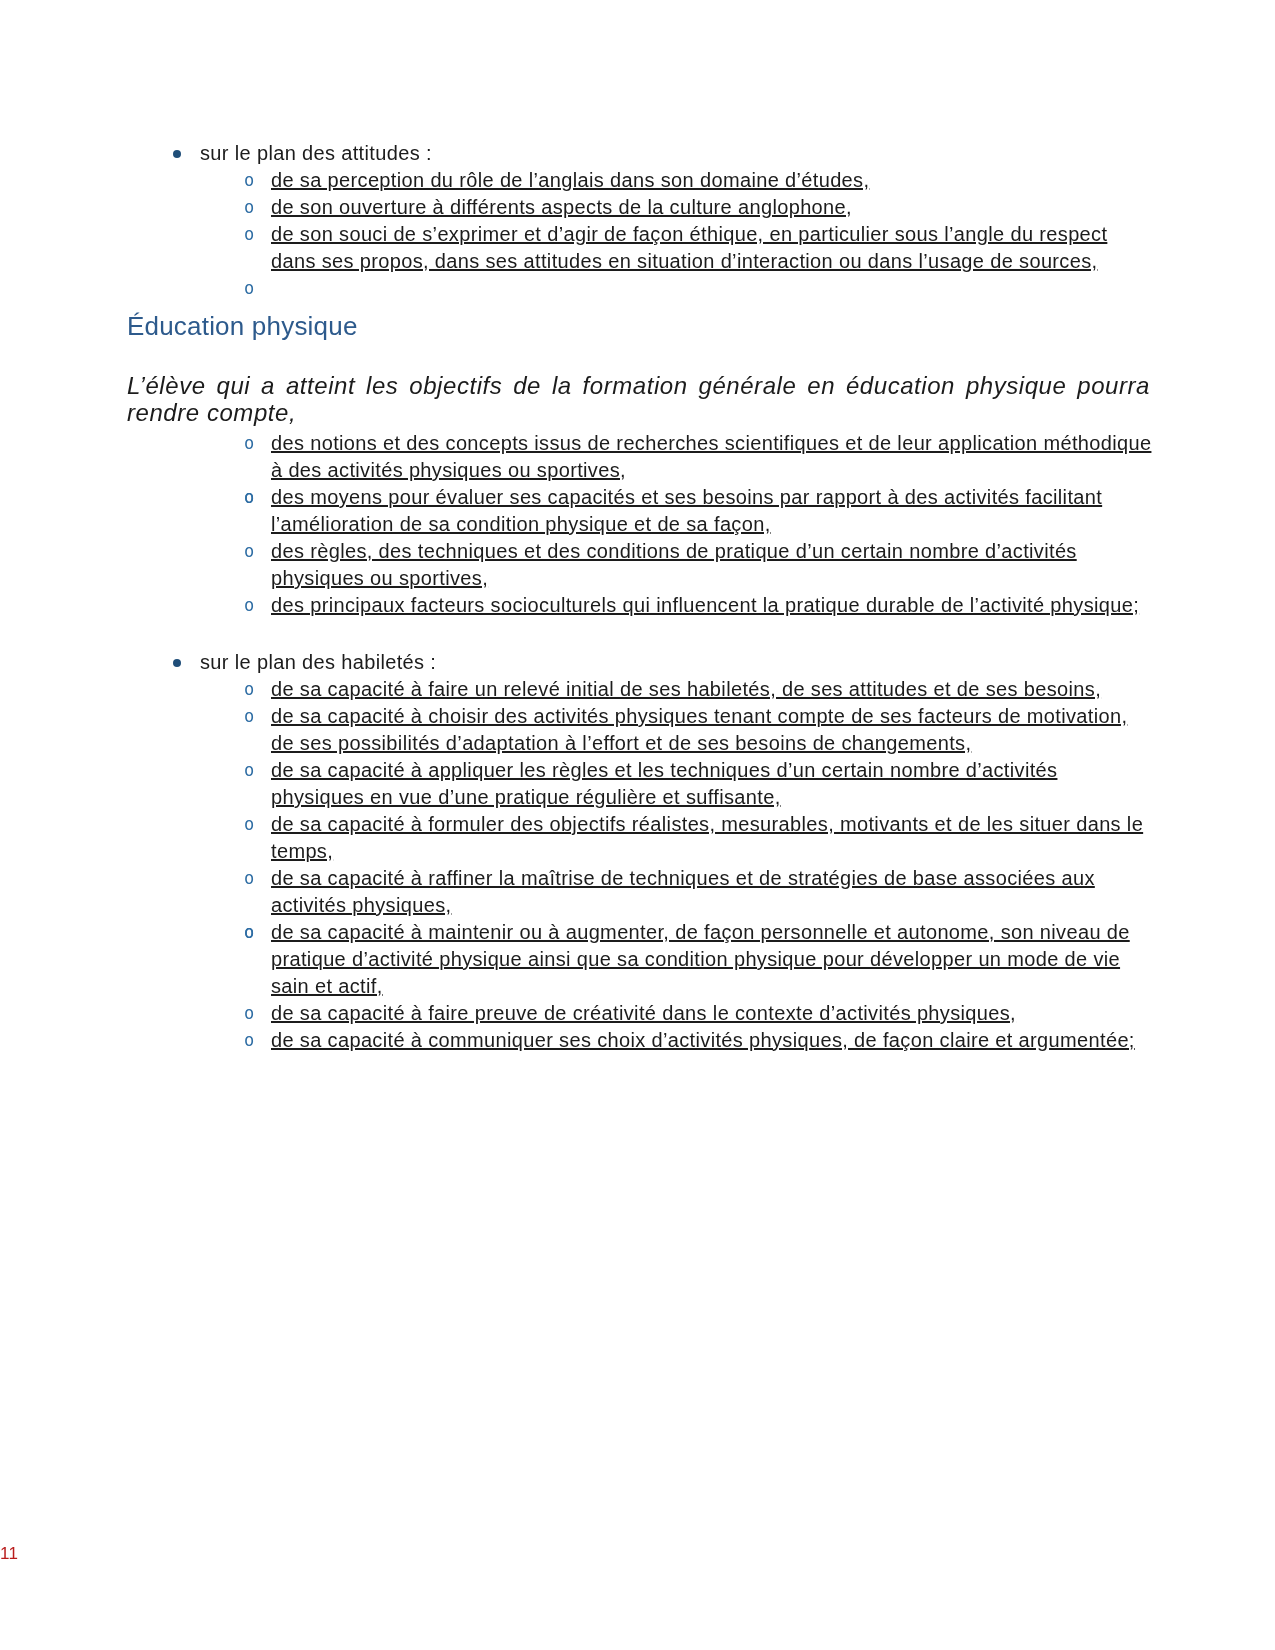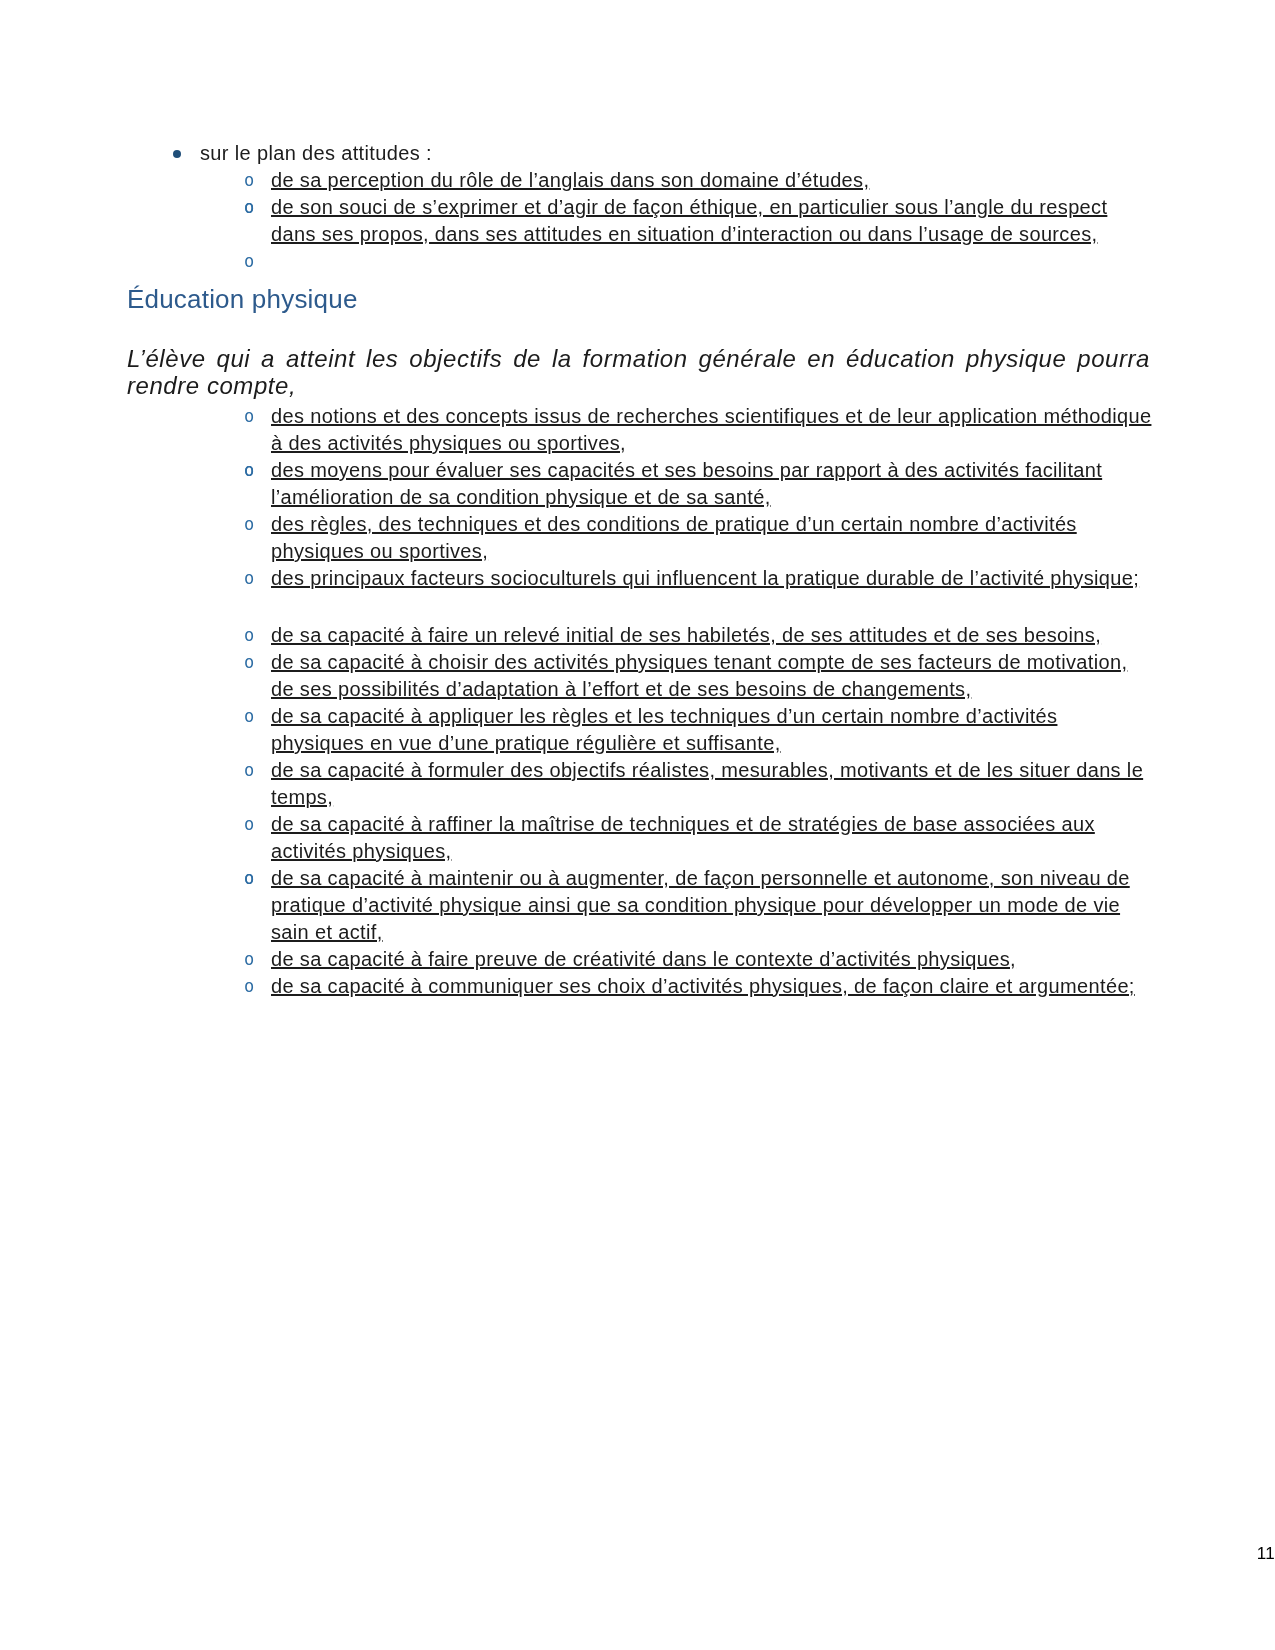--- a/index.html
+++ b/index.html
@@ -61,42 +61,43 @@
     max-width: 1023px;
     font-style: italic;
   }
 
   .list-habiletes { margin-top: 30px; }
 
   .footer {
     position: absolute;
     left: 0; top: 1544px;
     width: 1275px;
-    text-align: right;
+    text-align: left;
     font-size: 17px;
-    color: #000000;
+    color: #b91c1c;
     letter-spacing: 0.3px;
   }
 </style>
 </head>
 <body>
 
 <div class="page">
 
   <ul class="body-text">
     <li class="l1">
       <span class="dot"></span>
       <span>sur le plan des attitudes :</span>
     </li>
     <li class="l2">
       <span class="o">o</span>
       <span class="l2-text">de sa perception du rôle de l’anglais dans son domaine d’études,</span>
     </li>
     <li class="l2">
       <span class="o">o</span>
+      <span class="l2-text">de son ouverture à différents aspects de la culture anglophone,</span>
     </li>
     <li class="l2">
       <span class="o">o</span>
       <span class="l2-text">de son souci de s’exprimer et d’agir de façon éthique, en particulier sous l’angle du respect dans ses propos, dans ses attitudes en situation d’interaction ou dans l’usage de sources,</span>
     </li>
     <li class="l2">
       <span class="o">o</span>
     </li>
   </ul>
 
@@ -107,33 +108,37 @@
   <ul class="body-text">
     <li class="l2">
       <span class="o">o</span>
       <span class="l2-text">des notions et des concepts issus de recherches scientifiques et de leur application méthodique à des activités physiques ou sportives,</span>
     </li>
     <li class="l2">
       <span class="o">o</span>
     </li>
     <li class="l2">
       <span class="o">o</span>
-      <span class="l2-text">des moyens pour évaluer ses capacités et ses besoins par rapport à des activités facilitant l’amélioration de sa condition physique et de sa santé,</span>
+      <span class="l2-text">des moyens pour évaluer ses capacités et ses besoins par rapport à des activités facilitant l’amélioration de sa condition physique et de sa façon,</span>
     </li>
     <li class="l2">
       <span class="o">o</span>
       <span class="l2-text">des règles, des techniques et des conditions de pratique d’un certain nombre d’activités physiques ou sportives,</span>
     </li>
     <li class="l2">
       <span class="o">o</span>
       <span class="l2-text">des principaux facteurs socioculturels qui influencent la pratique durable de l’activité physique;</span>
     </li>
   </ul>
 
   <ul class="body-text list-habiletes">
+    <li class="l1">
+      <span class="dot"></span>
+      <span>sur le plan des habiletés :</span>
+    </li>
     <li class="l2">
       <span class="o">o</span>
       <span class="l2-text">de sa capacité à faire un relevé initial de ses habiletés, de ses attitudes et de ses besoins,</span>
     </li>
     <li class="l2">
       <span class="o">o</span>
       <span class="l2-text">de sa capacité à choisir des activités physiques tenant compte de ses facteurs de motivation, de ses possibilités d’adaptation à l’effort et de ses besoins de changements,</span>
     </li>
     <li class="l2">
       <span class="o">o</span>

